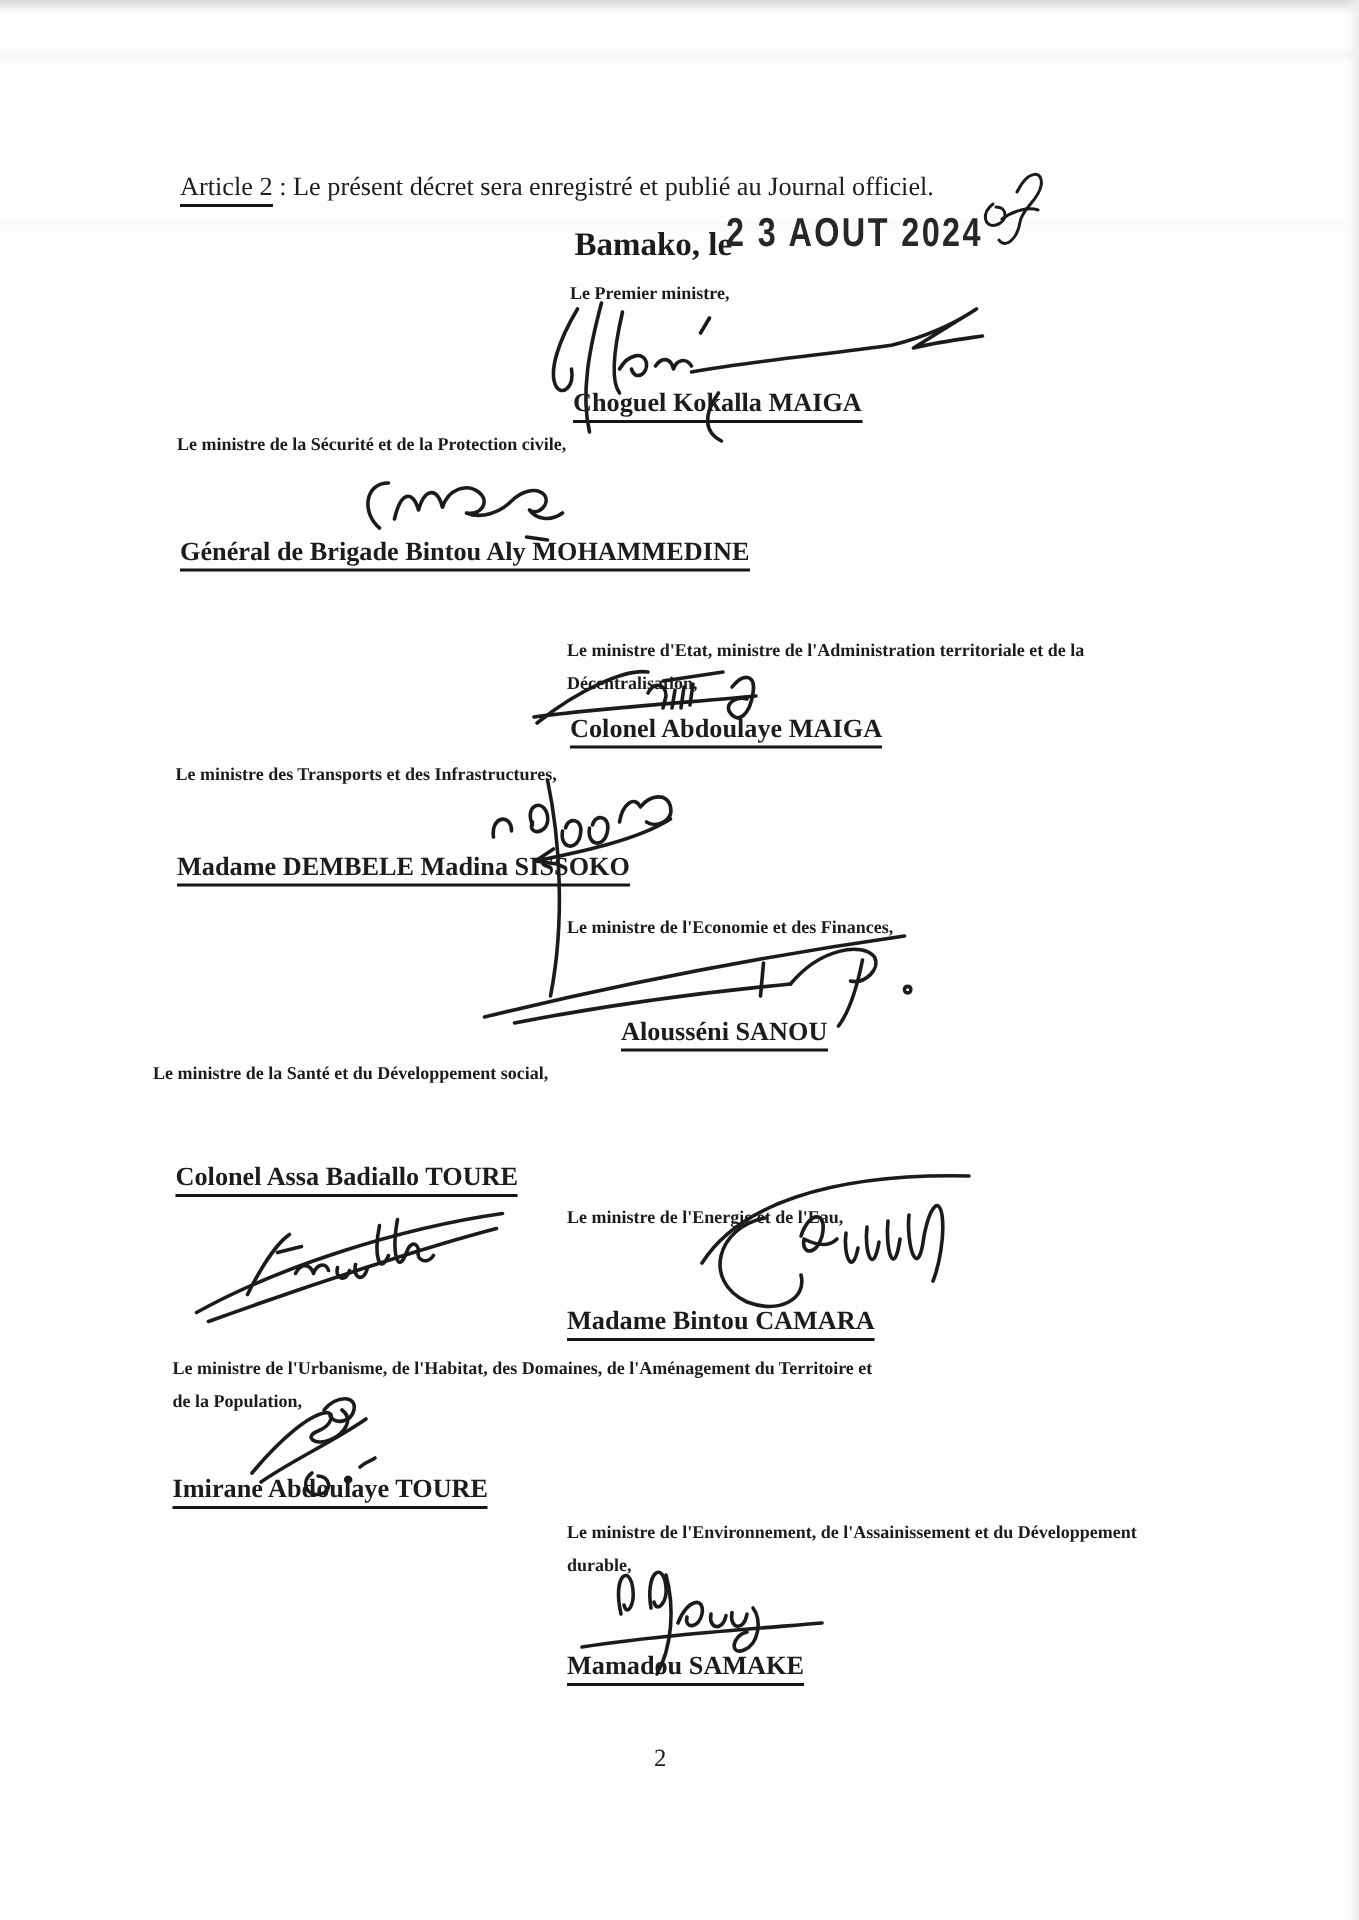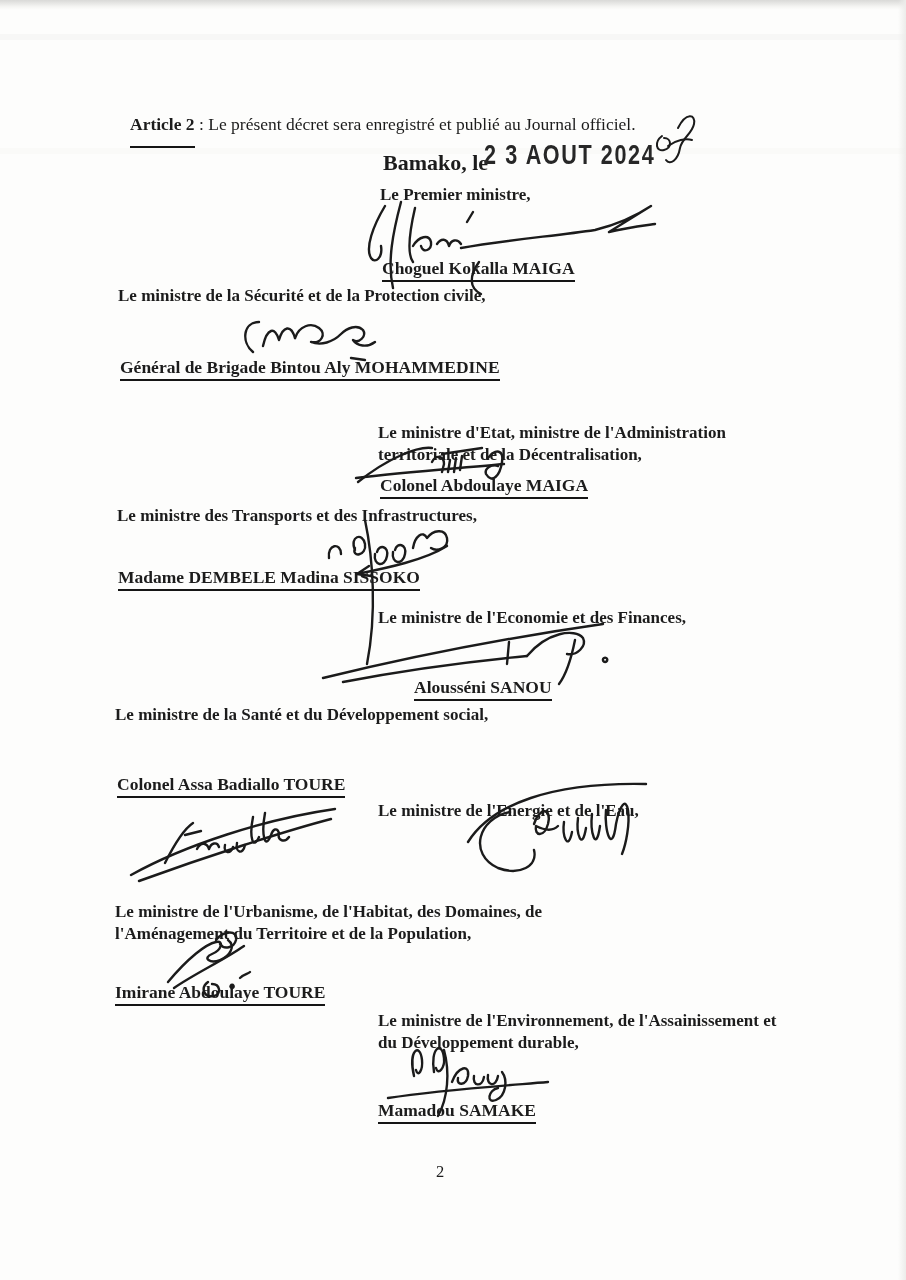--- a/index.html
+++ b/index.html
@@ -20,46 +20,45 @@
     position:absolute;left:0;width:100%;height:6px;
     background:#f3f3f1;opacity:.55;
   }
   .scan-right{
     position:absolute;right:0;top:0;width:8px;height:100%;
     background:linear-gradient(to left,#ececea,rgba(255,255,255,0));
   }
   .t{
     position:absolute;
     font-weight:bold;
-    font-size:17px;
+    font-size:12px;
     line-height:22px;
     z-index:2;
   }
   .n{
     position:absolute;
     font-weight:bold;
     font-size:17.5px;
     z-index:2;
     white-space:nowrap;
   }
   .n .u{
     display:inline-block;
     border-bottom:2px solid #151515;
     padding-bottom:1px;
   }
   .article-line{
     position:absolute;left:120px;top:114px;
     font-size:17.5px;z-index:2;white-space:nowrap;
   }
   .article-line .lbl{
-    font-weight:bold;
+    font-weight:normal;
     display:inline-block;
     border-bottom:2px solid #151515;
-    padding-bottom:11px;
-    margin-left:10px;
+    padding-bottom:1px;
   }
   .dateline-place{
     position:absolute;left:383px;top:150px;
     font-weight:bold;font-size:22px;z-index:2;
   }
   .date-stamp{
     position:absolute;left:484px;top:140px;
     font-family:"Liberation Sans","DejaVu Sans",sans-serif;
     font-weight:bold;font-size:27px;color:#272727;
     letter-spacing:2px;white-space:nowrap;
@@ -146,38 +145,39 @@
   <svg class="sig" style="left:315px;top:616px;" width="300" height="70" viewBox="0 0 300 70">
     <path d="M8,62 C90,42 190,22 288,8"></path>
     <path d="M28,66 C100,52 170,44 212,40"></path>
     <path d="M194,26 L192,48"></path>
     <path d="M212,40 C232,16 260,12 268,22 C272,30 262,40 252,38"></path>
     <path d="M260,24 C256,44 250,60 244,68"></path>
     <path d="M290,46 a2.2,2.2 0 1 1 0.2,0"></path>
   </svg>
   <div class="n" style="left:382px;top:677px;margin-left:32px;"><span class="u">Alousséni SANOU</span></div>
 
-  <div class="t" style="left:115px;top:704px;">Le ministre de la Santé et du Développement social,</div>
+  <div class="t" style="left:102px;top:704px;">Le ministre de la Santé et du Développement social,</div>
   <div class="n" style="left:117px;top:774px;"><span class="u">Colonel Assa Badiallo TOURE</span></div>
   <svg class="sig" style="left:125px;top:795px;" width="215" height="90" viewBox="0 0 215 90">
     <path d="M6,80 C60,50 140,24 210,14"></path>
     <path d="M14,86 C80,62 160,36 206,24"></path>
     <path d="M40,68 C52,44 62,32 68,28 M60,40 L76,36"></path>
     <path d="M72,54 C76,46 82,48 84,54 C86,48 92,46 94,52 M100,50 C98,58 106,60 108,52 M112,48 C110,58 118,60 120,50"></path>
     <path d="M128,22 C124,42 128,56 134,42 M140,18 C136,40 140,56 146,40 C148,34 152,32 154,38 C152,46 160,48 164,42"></path>
   </svg>
 
   <div class="t" style="left:378px;top:800px;">Le ministre de l'Energie et de l'Eau,</div>
   <svg class="sig" style="left:448px;top:772px;" width="210" height="110" viewBox="0 0 210 110">
     <path d="M20,70 C44,32 104,10 198,12"></path>
     <path d="M62,40 C30,46 20,82 50,96 C72,104 90,94 86,78"></path>
     <path d="M86,52 C92,34 104,36 100,52 C96,66 86,64 88,54 C96,58 104,60 110,54"></path>
     <path d="M116,50 C114,64 120,80 124,60 M130,46 C128,62 134,80 138,56 M144,42 C142,60 148,82 152,54"></path>
     <path d="M158,38 C156,58 164,84 168,52 C172,32 178,26 180,38 C182,52 178,72 174,82"></path>
   </svg>
+  <div class="n" style="left:378px;top:870px;"><span class="u">Madame Bintou CAMARA</span></div>
 
   <div class="t" style="left:115px;top:901px;width:470px;">Le ministre de l'Urbanisme, de l'Habitat, des Domaines, de l'Aménagement du Territoire et de la Population,</div>
   <svg class="sig" style="left:158px;top:928px;" width="115" height="70" viewBox="0 0 115 70">
     <path d="M10,54 C30,30 48,16 58,14 C66,12 64,22 54,26 C44,30 52,36 62,32 C72,28 78,18 70,12"></path>
     <path d="M16,60 C36,46 66,32 86,18"></path>
     <path d="M58,12 C66,2 80,2 78,12 C76,20 66,22 62,16"></path>
     <path d="M50,54 C42,60 46,70 56,68 C64,66 62,56 54,56"></path>
     <path d="M74,60 a1.6,1.6 0 1 1 0.2,0"></path>
     <path d="M82,50 C86,46 90,46 92,44"></path>
   </svg>

